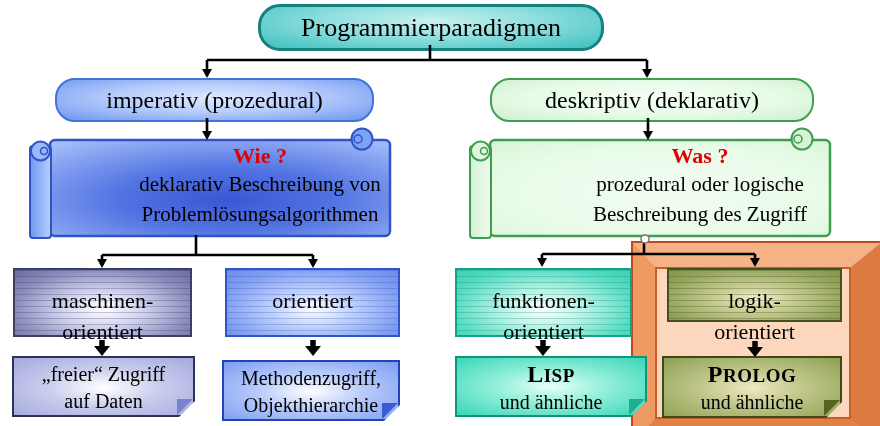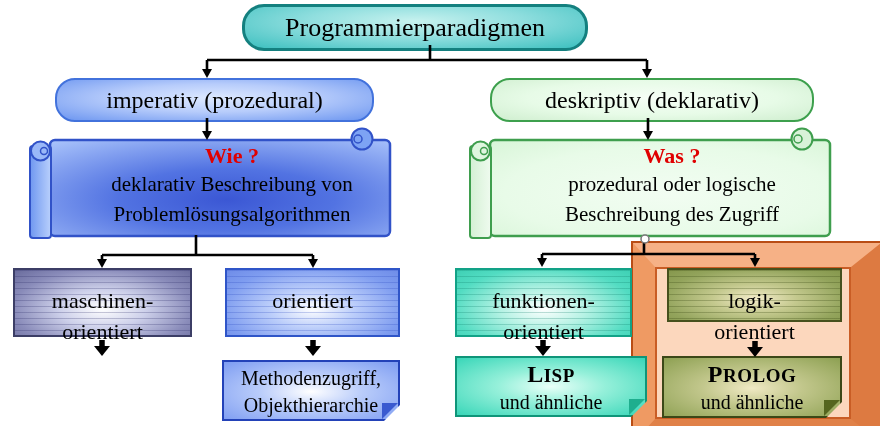--- a/index.html
+++ b/index.html
@@ -3,30 +3,30 @@
 <meta charset="utf-8">
 <style>
   html,body{margin:0;padding:0;background:#fff;}
   #canvas{position:relative;width:880px;height:426px;overflow:hidden;
           font-family:"Liberation Serif",serif;color:#000;}
   .abs{position:absolute;}
   .ctr{display:flex;align-items:center;justify-content:center;text-align:center;}
 
   
   .round-node{border-radius:20px;font-size:24px;}
-  #box-title{left:242px;top:4px;width:340px;height:41px;border-radius:22px;
+  #box-title{left:258px;top:4px;width:340px;height:41px;border-radius:22px;
     font-size:26px;border:3px solid #14807f;
     background:radial-gradient(ellipse at 50% 35%, #c8f2ef 0%, #8fdede 45%, #3bbfbf 100%);}
   #box-imp{left:55px;top:78px;width:315px;height:40px;border:2px solid #4272dc;
     background:radial-gradient(ellipse at 50% 45%, #dde9ff 0%, #b7ccfb 45%, #6b95f0 100%);}
   #box-desk{left:490px;top:78px;width:320px;height:40px;border:2px solid #3da04d;
     background:radial-gradient(ellipse at 50% 45%, #f6fef6 0%, #e7fbe7 55%, #cfeecf 100%);}
 
   
-  .scroll-text{width:364px;text-align:center;font-size:21px;line-height:30px;z-index:3;}
+  .scroll-text{width:364px;text-align:center;font-size:21px;line-height:30px;z-index:3;margin-left:28px;}
   .scroll-q{font-size:22px;font-weight:bold;color:#e00000;line-height:26px;}
 
   
   .node{font-size:22px;line-height:31px;text-align:center;padding-top:15px;
         box-sizing:border-box;z-index:2;}
   .n-masch{border:2px solid #3c3e66;background-image:
     repeating-linear-gradient(180deg, rgba(40,40,100,.25) 0 1px, transparent 1px 6px),
     radial-gradient(ellipse at 50% 60%, #ffffff 0%, #cdd0ea 35%, #8a8cba 72%, #696b9c 100%);}
   .n-obj{border:2px solid #2f55c8;background-image:
     repeating-linear-gradient(180deg, rgba(40,70,190,.25) 0 1px, transparent 1px 6px),
@@ -147,20 +147,25 @@
   </div>
   <div class="abs node n-funk" style="left:455px;top:268px;width:177px;height:69px">
     <div>funktionen-</div>
     <div>orientiert</div>
   </div>
   <div class="abs node n-logik" style="left:667px;top:268px;width:175px;height:54px">
     <div>logik-</div>
     <div>orientiert</div>
   </div>
 
+  <div id="note-freier" class="abs note">
+    <div>„freier“ Zugriff</div>
+    <div>auf Daten</div>
+    <div class="fold"></div>
+  </div>
   <div id="note-meth" class="abs note">
     <div>Methodenzugriff,</div>
     <div>Objekthierarchie</div>
     <div class="fold"></div>
   </div>
   <div id="note-lisp" class="abs note">
     <div class="note-title">LISP</div>
     <div>und ähnliche</div>
     <div class="fold"></div>
   </div>

